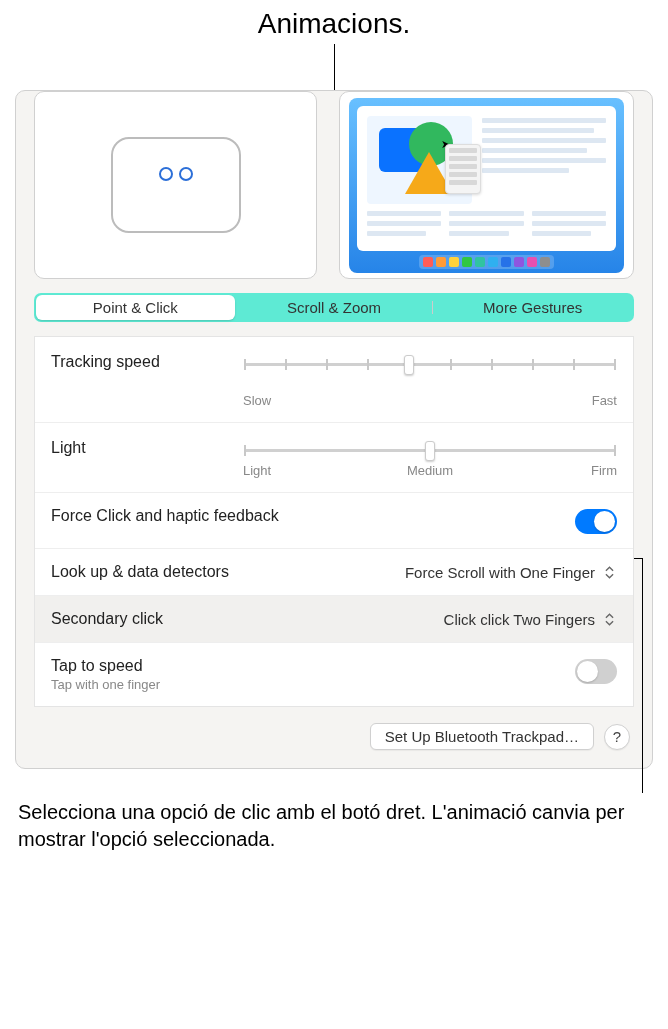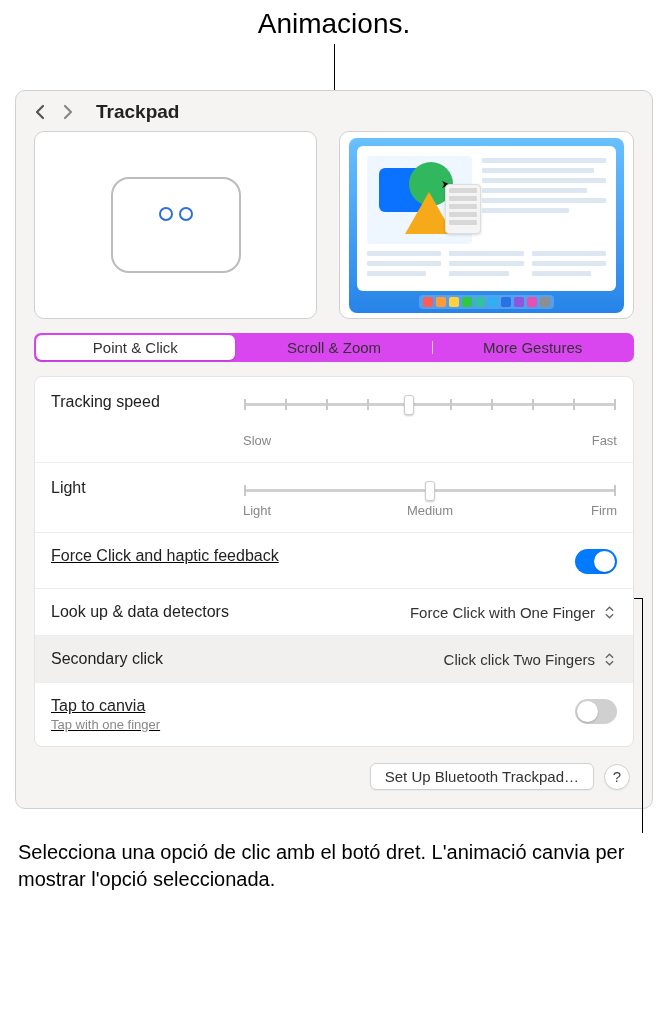--- a/index.html
+++ b/index.html
@@ -211,21 +211,21 @@
       margin-right: auto;
     }
     .dock-item {
       width: 10px;
       height: 10px;
       border-radius: 2px;
     }
     .tabs {
       display: flex;
       margin: 14px 18px 0;
-      background: #d946ef;
+      background: #5eead4;
       border-radius: 7px;
       padding: 2px;
     }
     .tab {
       flex: 1;
       text-align: center;
       padding: 4px 0;
       font-size: 15px;
       color: #333;
       border-radius: 6px;
@@ -242,21 +242,21 @@
       right: 0;
       top: 6px;
       bottom: 6px;
       width: 1px;
       background: #ccc;
     }
     .settings-list {
       margin: 14px 18px 0;
       background: #fff;
       border: 1px solid #e4e4e4;
-      border-radius: 8px;
+      border-radius: 0;
     }
     .setting-row {
       padding: 14px 16px;
       border-bottom: 1px solid #eee;
       display: flex;
       align-items: flex-start;
       gap: 12px;
     }
     .setting-row:last-child {
       border-bottom: none;
@@ -272,21 +272,20 @@
       min-width: 180px;
       padding-top: 2px;
     }
     .setting-desc {
       font-size: 13px;
       color: #888;
       margin-top: 2px;
     }
     .setting-left {
       flex: 1;
-      text-decoration: underline;
     }
     .slider-container {
       flex: 1;
       padding-top: 4px;
     }
     .slider-track {
       position: relative;
       height: 18px;
       margin: 0 2px;
     }
@@ -435,33 +434,20 @@
       line-height: 1.35;
     }
   </style>
 </head>
 <body>
 
 <div class="callout-top">Animacions.</div>
 <div class="callout-line-top"></div>
 
 <div class="window">
-  <div class="header">
-    <div class="nav-chevron active">
-      <svg viewBox="0 0 10 16">
-          <path d="M8 2 L2 8 L8 14" stroke="currentColor" stroke-width="2.2" fill="none" stroke-linecap="round" stroke-linejoin="round"></path>
-        </svg>
-    </div>
-    <div class="nav-chevron">
-      <svg viewBox="0 0 10 16">
-          <path d="M2 2 L8 8 L2 14" stroke="currentColor" stroke-width="2.2" fill="none" stroke-linecap="round" stroke-linejoin="round"></path>
-        </svg>
-    </div>
-    <div class="title">Trackpad</div>
-  </div>
 
   <div class="preview-row">
     <div class="preview-box">
       <div class="trackpad-shape">
         <div class="finger-dot left"></div>
         <div class="finger-dot right"></div>
       </div>
     </div>
     <div class="preview-box" style="padding:6px;">
       <div class="screen-preview">
@@ -576,21 +562,21 @@
         <div style="font-size:16px;color:#222">Force Click and haptic feedback</div>
       </div>
       <div class="toggle on">
         <div class="toggle-knob"></div>
       </div>
     </div>
 
     <div class="setting-row" style="align-items:center;">
       <div style="font-size:16px;color:#222">Look up &amp; data detectors</div>
       <div class="dropdown">
-        <span>Force Click with One Finger</span>
+        <span>Force Scroll with One Finger</span>
         <div class="dropdown-arrows">
           <svg viewBox="0 0 10 6">
               <path d="M1 5 L5 1 L9 5" stroke="currentColor" stroke-width="1.5" fill="none"></path>
             </svg>
           <svg viewBox="0 0 10 6">
               <path d="M1 1 L5 5 L9 1" stroke="currentColor" stroke-width="1.5" fill="none"></path>
             </svg>
         </div>
       </div>
     </div>
@@ -605,21 +591,21 @@
             </svg>
           <svg viewBox="0 0 10 6">
               <path d="M1 1 L5 5 L9 1" stroke="currentColor" stroke-width="1.5" fill="none"></path>
             </svg>
         </div>
       </div>
     </div>
 
     <div class="setting-row">
       <div class="setting-left">
-        <div style="font-size:16px;color:#222">Tap to canvia</div>
+        <div style="font-size:16px;color:#222">Tap to speed</div>
         <div class="setting-desc">Tap with one finger</div>
       </div>
       <div class="toggle off">
         <div class="toggle-knob"></div>
       </div>
     </div>
 
   </div>
 
   <div class="footer-row">

